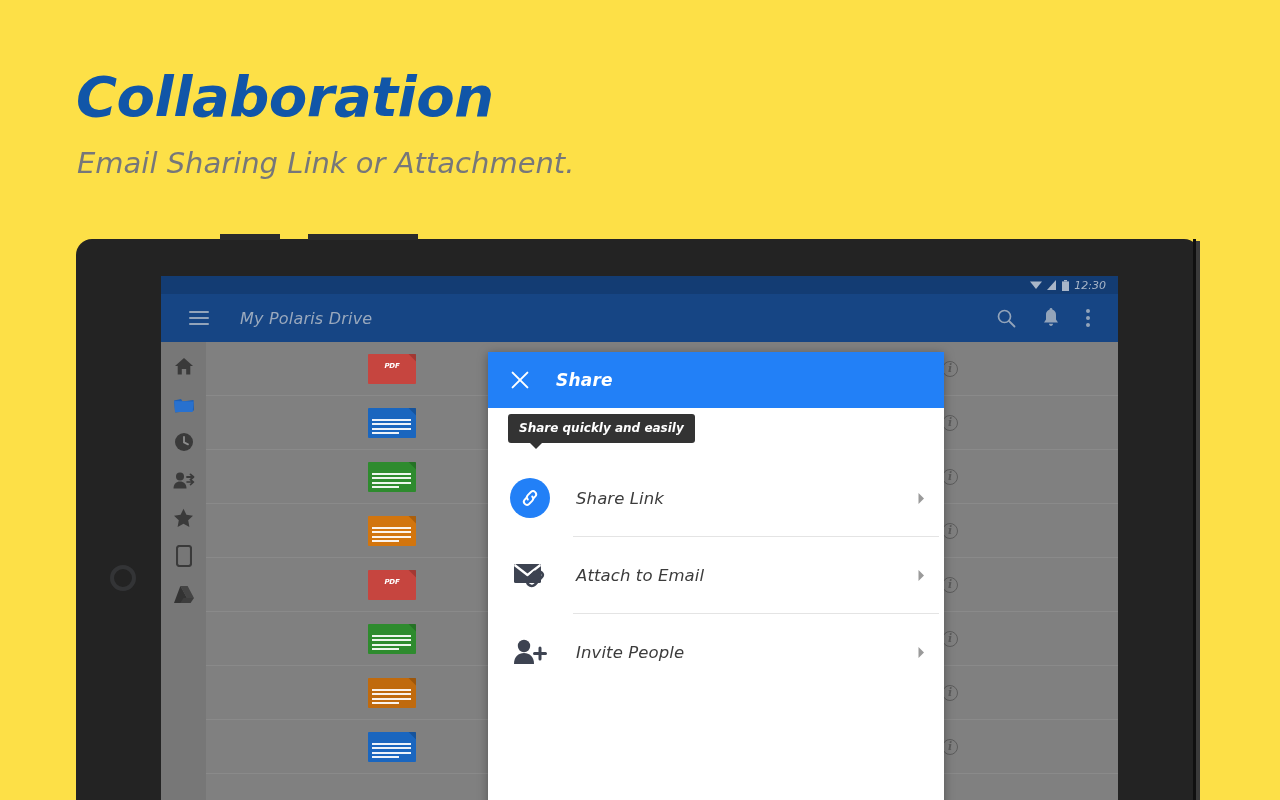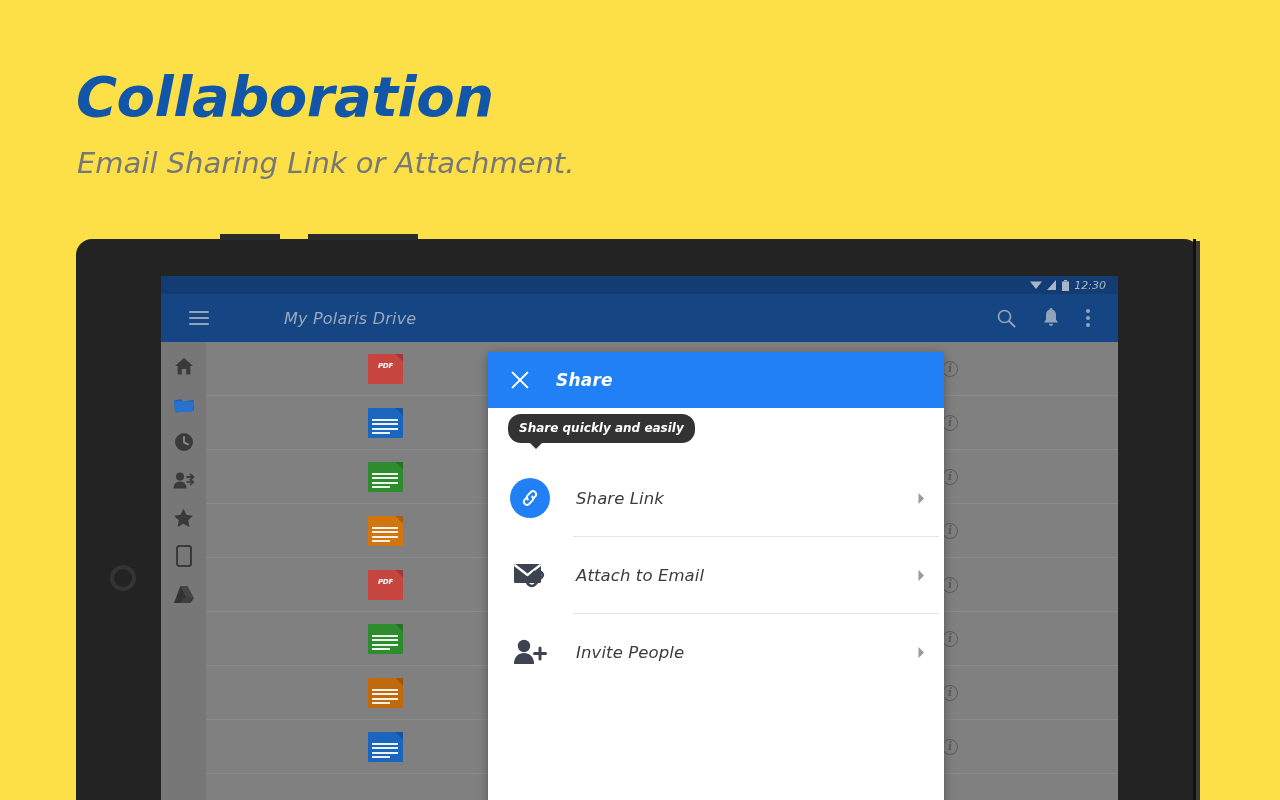--- a/index.html
+++ b/index.html
@@ -62,21 +62,21 @@
     position: relative; height: 18px; background: #133c73;
     display: flex; align-items: center; justify-content: flex-end;
     padding-right: 12px; gap: 5px;
   }
   .sb-time { color:#a9b6c8; font-size: 11px; line-height: 11px; text-align: right; }
   .sb-ico { display:block; }
 
   
   .toolbar {
     position: relative; height: 48px; background: #164584;
-    display: flex; align-items: center; padding: 0 16px; gap: 44px;
+    display: flex; align-items: center; padding: 0 16px;
   }
   .hamburger { width: 20px; height: 14px; position: relative; margin-left:12px; }
   .hamburger span {
     position:absolute; left:0; width:20px; height:2px; background:#93a4ba; border-radius:1px;
   }
   .hamburger span:nth-child(1){ top:0; }
   .hamburger span:nth-child(2){ top:6px; }
   .hamburger span:nth-child(3){ top:12px; }
   .app-title {
     margin-left: 31px; color: #9aa9bd; font-size: 16px; font-weight: 400;
@@ -103,21 +103,21 @@
   .frow .finfo { margin-left:auto; margin-right: 160px; }
 
   .info-circle {
     width: 16px; height: 16px; border-radius:50%;
     border: 1.5px solid #5c5c5c; color:#5c5c5c;
     font-size: 11px; font-weight:700; line-height: 13px; text-align:center;
     font-family:"DejaVu Serif", serif;
   }
 
   
-  .doc { width:35px; height:30px; position:relative; }
+  .doc { width:48px; height:30px; position:relative; }
   .doc .body { position:absolute; inset:0; border-radius:1px; }
   .doc .fold {
     position:absolute; right:0; top:0; width:8px; height:8px;
     border-left: 0; border-bottom:0;
   }
   .doc .lbl {
     position:absolute; left:0; right:0; top:8px; text-align:center;
     color:#fff; font-size:7px; font-weight:700; letter-spacing:-0.2px;
   }
   .doc .lines { position:absolute; left:4px; right:5px; top:11px; }
@@ -134,21 +134,21 @@
     height: 56px; background: #2280f7; display:flex; align-items:center;
     padding: 0 0 0 22px;
   }
   .dlg-title { color:#fff; font-size: 17px; font-weight:700; margin-left: 26px; letter-spacing: .2px; }
   .dlg-body { position:relative; padding-top: 0px; }
 
   .tooltip {
     position:absolute; left: 20px; top: 6px;
     background:#333333; color:#ffffff;
     font-size: 12px; font-weight:700; line-height: 14px;
-    padding: 7px 11px 8px 11px; border-radius: 13px;
+    padding: 7px 11px 8px 11px; border-radius: 3px;
     white-space: nowrap; z-index: 5;
   }
   .tooltip:after {
     content:""; position:absolute; left: 21px; bottom: -6px;
     border-left: 7px solid transparent; border-right: 7px solid transparent;
     border-top: 7px solid #333333;
   }
 
   .share-item {
     position:relative; display:flex; align-items:center;

